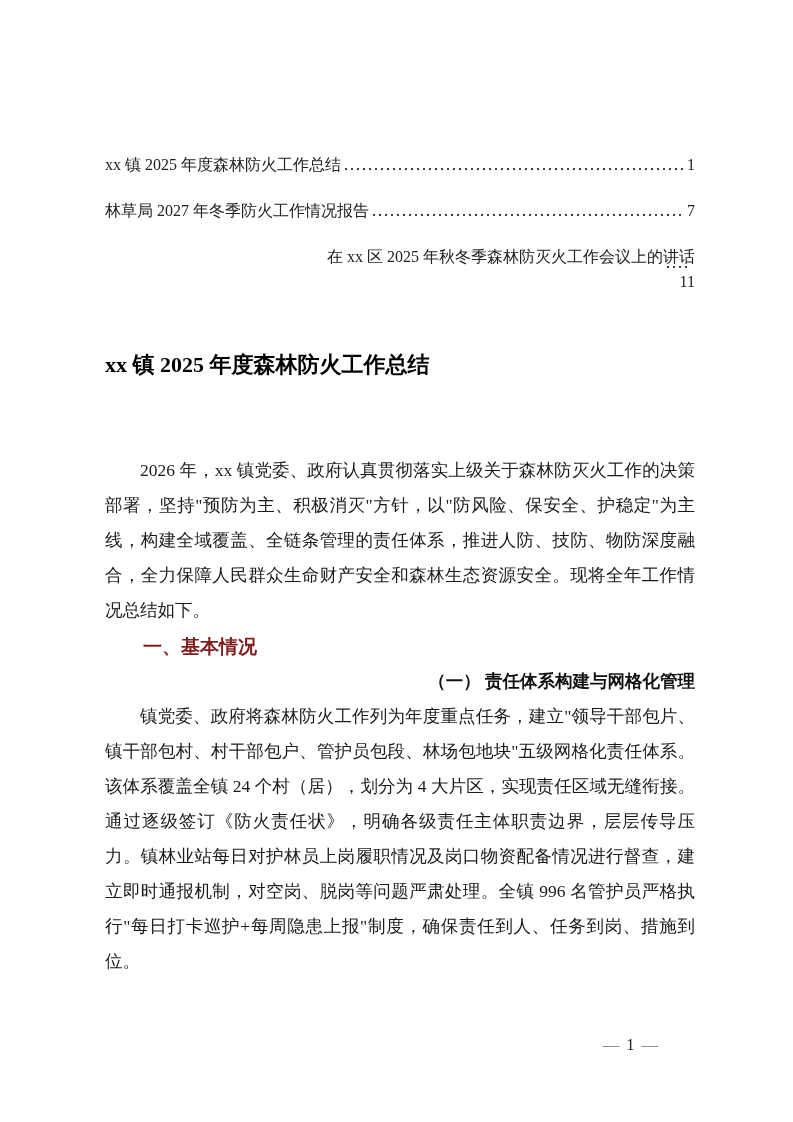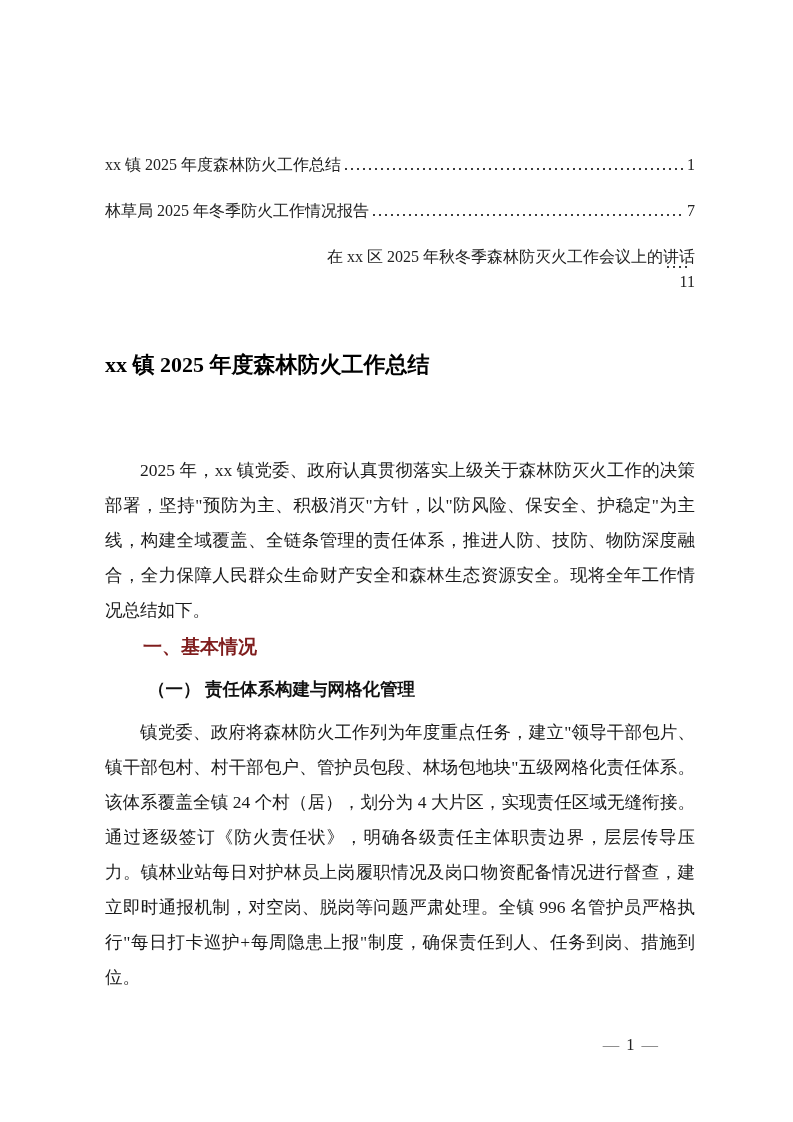--- a/index.html
+++ b/index.html
@@ -71,27 +71,28 @@
   .section-heading {
     margin: 1px 0 0 0;
     font-size: 19px;
     font-weight: bold;
     line-height: 35px;
     text-indent: 2em;
     color: #7f1d1d;
     font-family: "Liberation Sans", "DejaVu Sans", sans-serif;
   }
   .subsection-heading {
-    margin: 8px;
+    margin: 0;
     font-size: 17.5px;
     font-weight: bold;
     line-height: 35px;
     text-indent: 2em;
     color: #111111;
     font-family: "Liberation Serif", "DejaVu Serif", serif;
+    text-align: right;
   }
   
   .page-footer {
     position: absolute;
     right: 128px;
     bottom: 68px;
     font-size: 16.5px;
     line-height: 18px;
     color: #1a1a1a;
     white-space: nowrap;
@@ -108,35 +109,35 @@
 
 <div class="page">
 
   <nav class="toc">
     <div class="toc-row">
       <span class="toc-title">xx 镇 2025 年度森林防火工作总结</span>
       <span class="toc-leader"></span>
       <span class="toc-page">1</span>
     </div>
     <div class="toc-row">
-      <span class="toc-title">林草局 2025 年冬季防火工作情况报告</span>
+      <span class="toc-title">林草局 2027 年冬季防火工作情况报告</span>
       <span class="toc-leader"></span>
       <span class="toc-page">7</span>
     </div>
     <div class="toc-row">
       <span class="toc-title">在 xx 区 2025 年秋冬季森林防灭火工作会议上的讲话</span>
       <span class="toc-leader"></span>
       <span class="toc-page">11</span>
     </div>
   </nav>
 
   <h1 class="doc-title">xx 镇 2025 年度森林防火工作总结</h1>
 
   <section class="body-block">
-    <p class="para">2025 年，xx 镇党委、政府认真贯彻落实上级关于森林防灭火工作的决策部署，坚持"预防为主、积极消灭"方针，以"防风险、保安全、护稳定"为主线，构建全域覆盖、全链条管理的责任体系，推进人防、技防、物防深度融合，全力保障人民群众生命财产安全和森林生态资源安全。现将全年工作情况总结如下。</p>
+    <p class="para">2026 年，xx 镇党委、政府认真贯彻落实上级关于森林防灭火工作的决策部署，坚持"预防为主、积极消灭"方针，以"防风险、保安全、护稳定"为主线，构建全域覆盖、全链条管理的责任体系，推进人防、技防、物防深度融合，全力保障人民群众生命财产安全和森林生态资源安全。现将全年工作情况总结如下。</p>
     <h2 class="section-heading">一、基本情况</h2>
     <h3 class="subsection-heading">（一） 责任体系构建与网格化管理</h3>
     <p class="para">镇党委、政府将森林防火工作列为年度重点任务，建立"领导干部包片、镇干部包村、村干部包户、管护员包段、林场包地块"五级网格化责任体系。该体系覆盖全镇 24 个村（居），划分为 4 大片区，实现责任区域无缝衔接。通过逐级签订《防火责任状》，明确各级责任主体职责边界，层层传导压力。镇林业站每日对护林员上岗履职情况及岗口物资配备情况进行督查，建立即时通报机制，对空岗、脱岗等问题严肃处理。全镇 996 名管护员严格执行"每日打卡巡护+每周隐患上报"制度，确保责任到人、任务到岗、措施到位。</p>
   </section>
 
   <footer class="page-footer">
     <span class="footer-dash">—</span><span class="footer-num">1</span><span class="footer-dash">—</span>
   </footer>
 
 </div>

